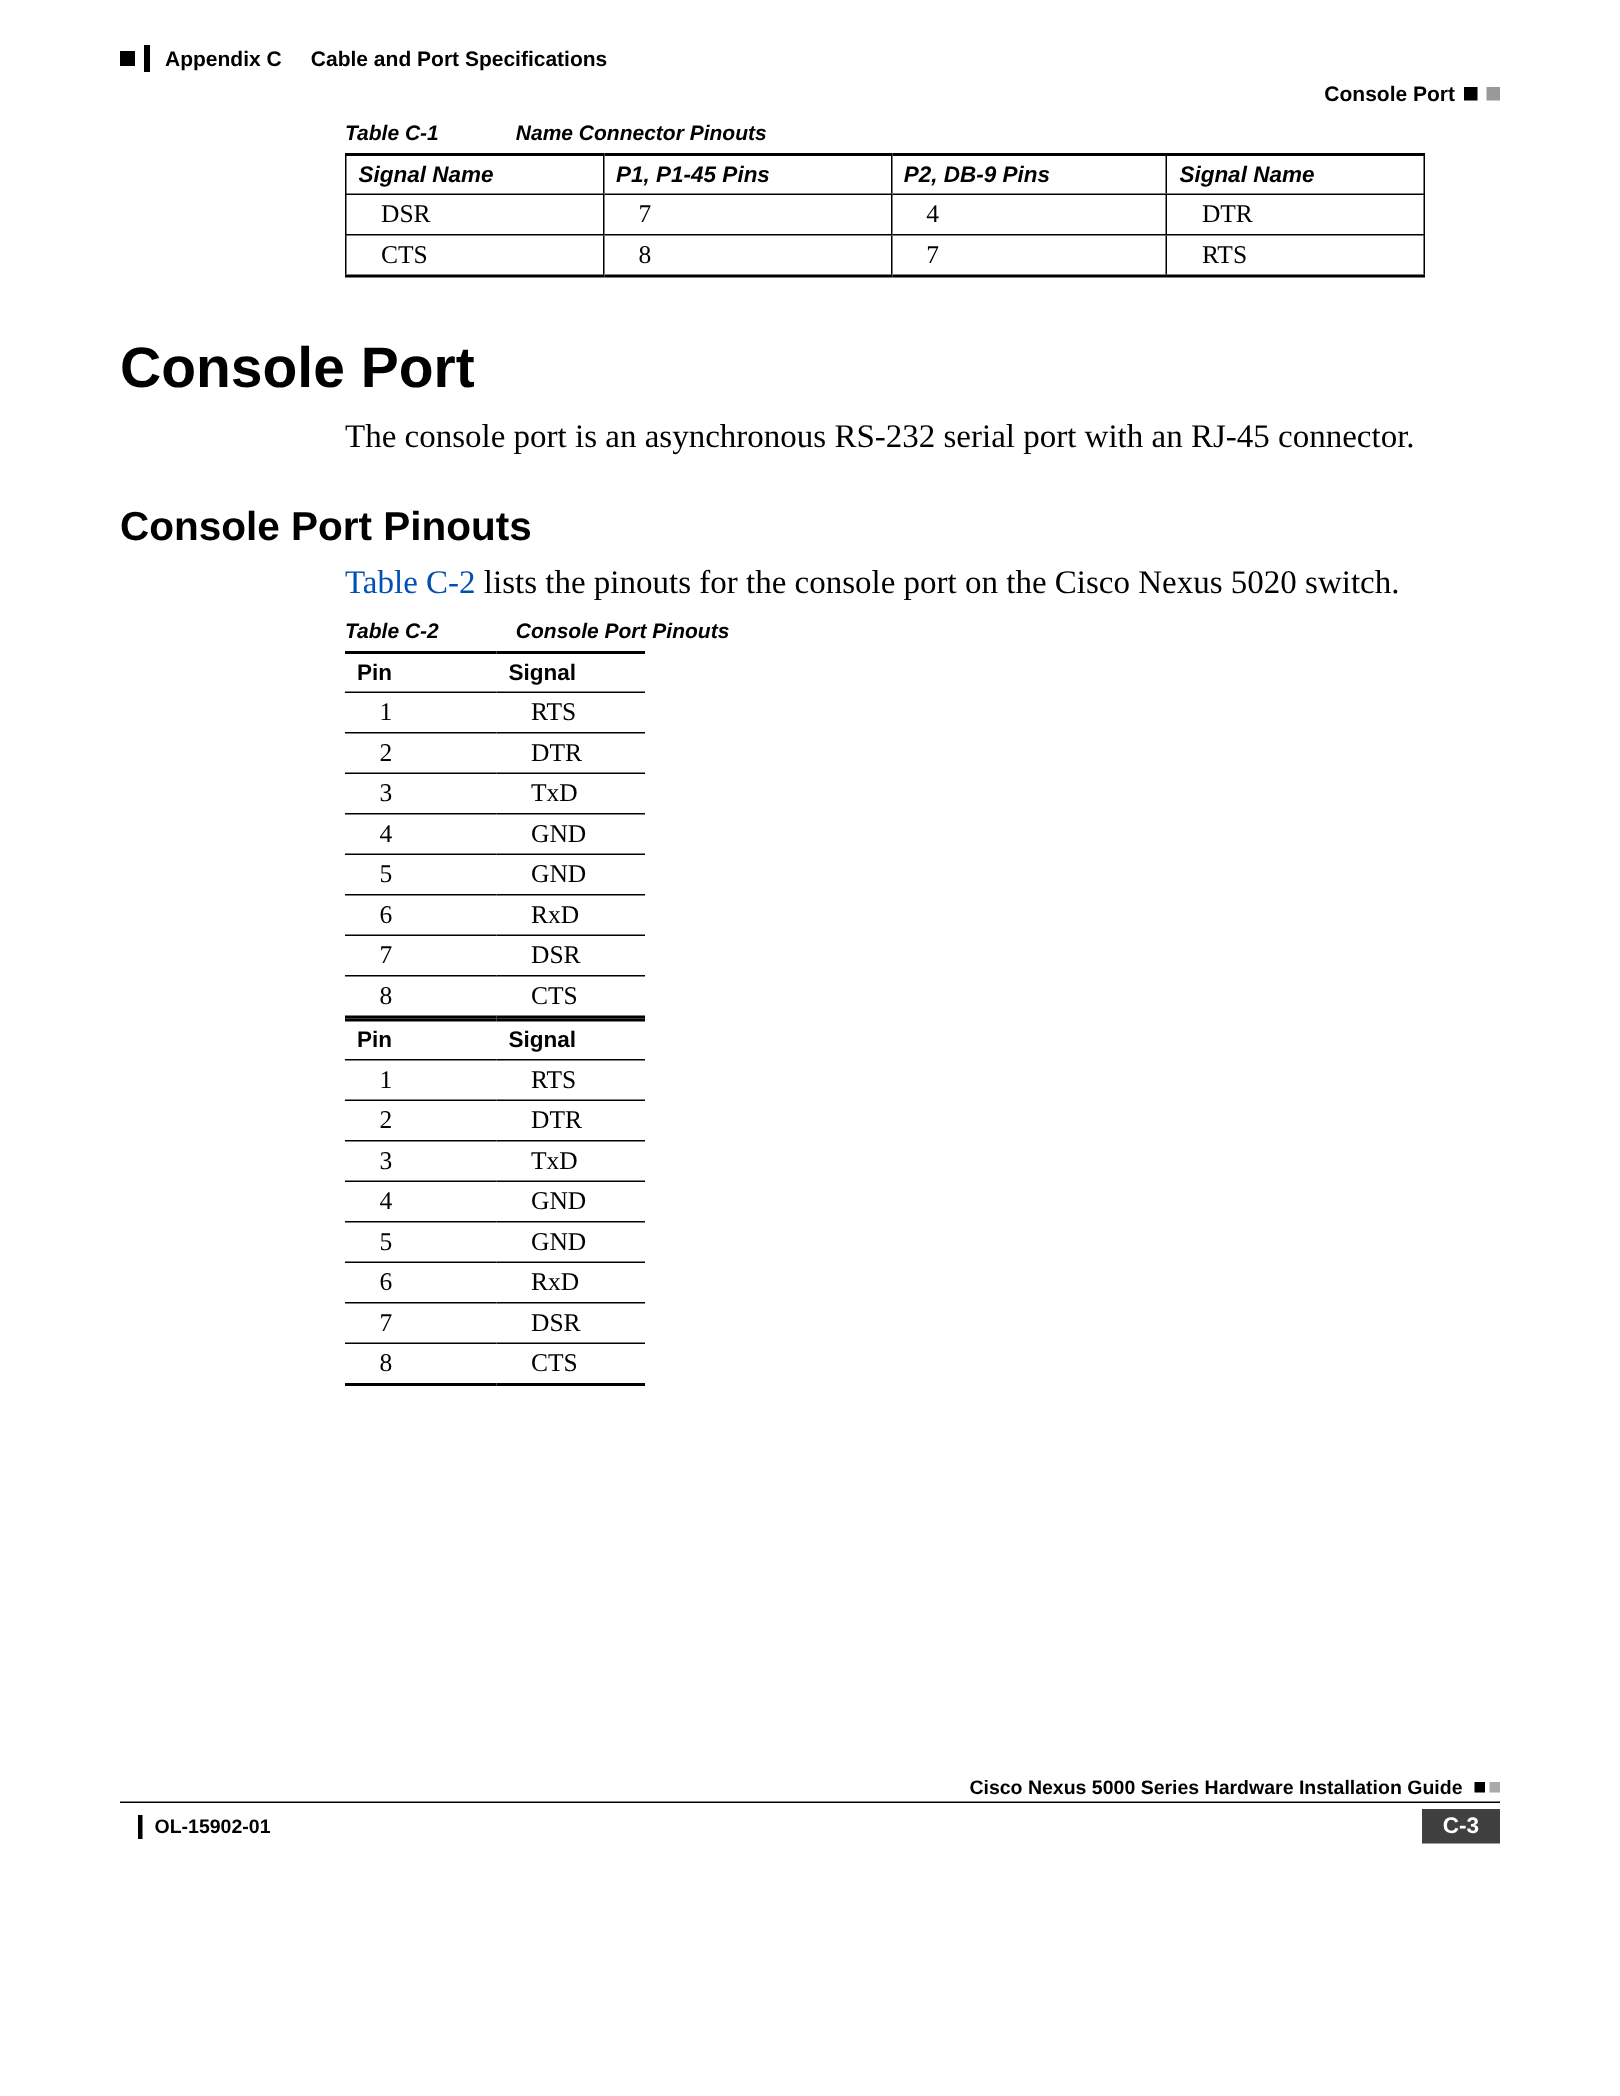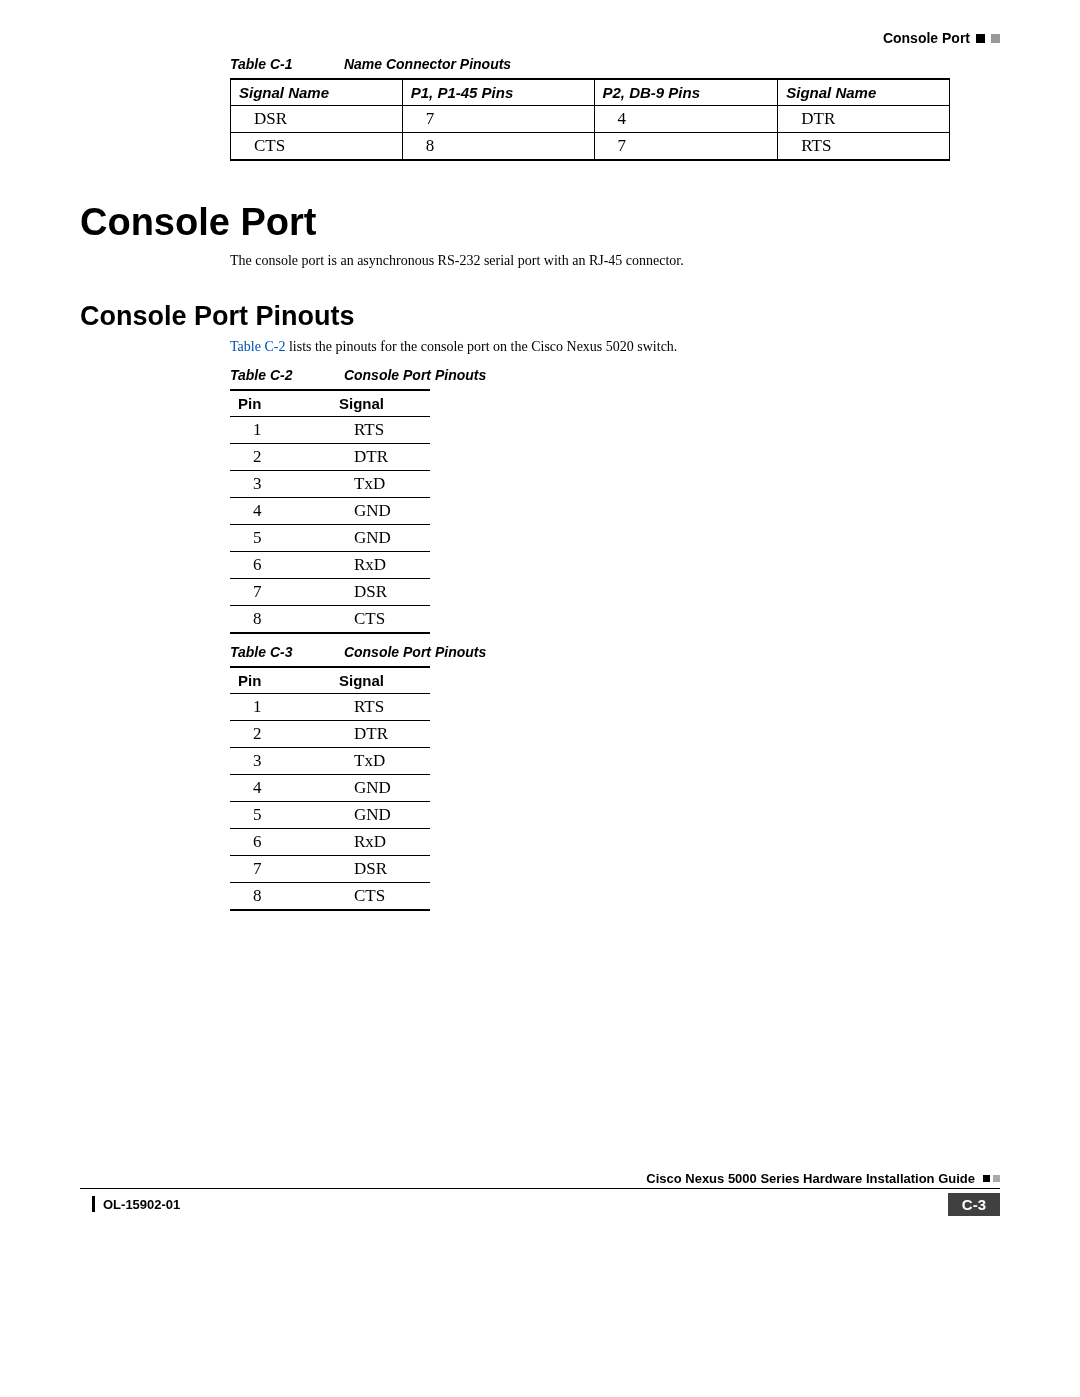--- a/index.html
+++ b/index.html
@@ -95,21 +95,21 @@
     font-weight: bold;
     margin: 40px 0 8px 0;
   }
   h2.subsection {
     font-family: Arial, Helvetica, sans-serif;
     font-size: 27px;
     font-weight: bold;
     margin: 30px 0 6px 0;
   }
   p.body {
-    font-size: 14px;
+    font-size: 22px;
     margin: 6px 0 10px 150px;
     line-height: 1.35;
   }
   .link { color: #0050b3; }
   .footer {
     margin-top: 260px;
   }
   .footer-top {
     font-family: Arial, Helvetica, sans-serif;
     font-size: 13px;
@@ -141,20 +141,25 @@
     font-weight: bold;
     font-size: 15px;
     padding: 3px 14px;
   }
 </style>
 </head>
 <body>
 
 <div class="page">
 
+  <div class="header-row">
+    <span class="hr-sq"></span>
+    <span class="hr-bar"></span>
+    <span class="hr-text"><span>Appendix C</span>     <span>Cable and Port Specifications</span></span>
+  </div>
   <div class="header-right">
     <span>Console Port</span>
     <span class="hr-sq-sm"></span>
     <span class="hr-sq-sm grey"></span>
   </div>
 
 
   <div class="table-caption">
     <span class="tc-num">Table C-1</span>
     <span>Name Connector Pinouts</span>
@@ -233,24 +238,20 @@
           <td>DSR</td>
         </tr>
       <tr>
           <td class="pin">8</td>
           <td>CTS</td>
         </tr>
     </tbody>
   </table>
 
 
-  <div class="table-caption">
-    <span class="tc-num">Table C-3</span>
-    <span>Console Port Pinouts</span>
-  </div>
   <table class="doc-table t3">
     <thead>
         <tr>
       <th>Pin</th>
       <th>Signal</th>
     </tr>
       </thead>
     <tbody>
       <tr>
           <td class="pin">1</td>

